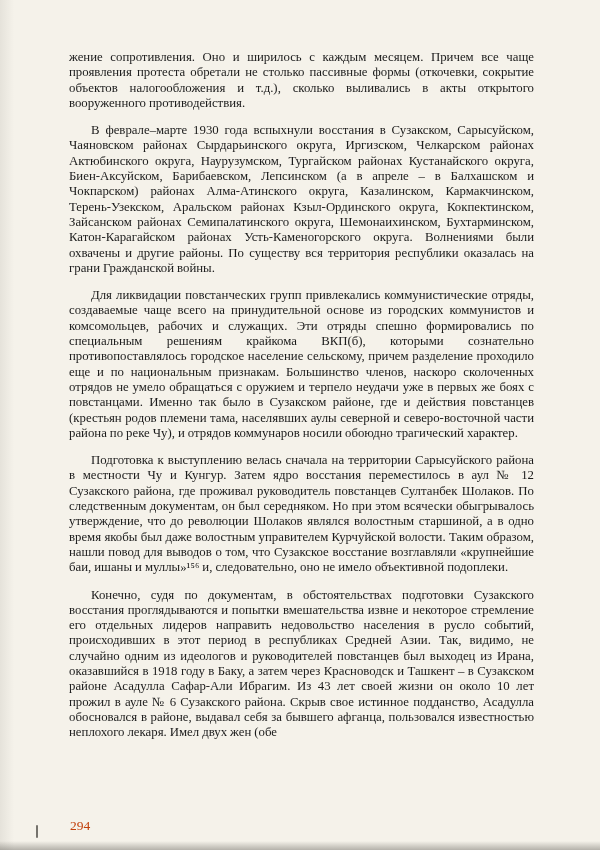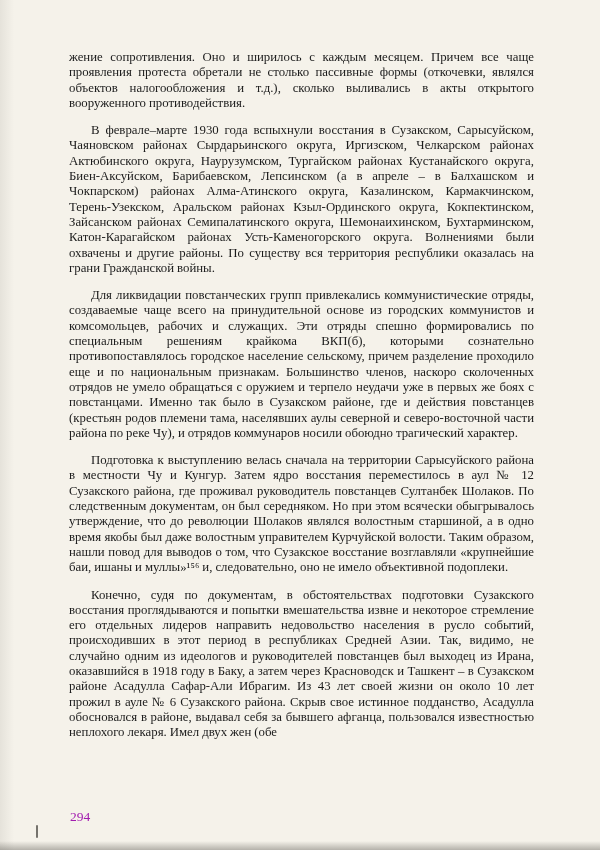--- a/index.html
+++ b/index.html
@@ -53,42 +53,42 @@
   .text-block p {
     margin: 0;
   }
   .text-block p.indent {
     text-indent: 22px;
     margin-top: 12px;
   }
   .page-number {
     position: absolute;
     left: 70px;
-    bottom: 25px;
+    bottom: 16px;
     font-size: 13.5px;
-    color: #a21caf;
+    color: #c2410c;
   }
   .scan-artifact {
     position: absolute;
     left: 36px;
     bottom: 12px;
     width: 2px;
     height: 13px;
     background: #4a4843;
     opacity: 0.75;
     border-radius: 1px;
   }
 </style>
 </head>
 <body>
 
 <div class="scan-page">
 
   <div class="text-block">
-    <p>жение сопротивления. Оно и ширилось с каждым месяцем. Причем все чаще проявления протеста обретали не столько пассивные формы (откочевки, являлся объектов налогообложения и т.д.), сколько выливались в акты открытого вооруженного противодействия.</p>
+    <p>жение сопротивления. Оно и ширилось с каждым месяцем. Причем все чаще проявления протеста обретали не столько пассивные формы (откочевки, сокрытие объектов налогообложения и т.д.), сколько выливались в акты открытого вооруженного противодействия.</p>
     <p class="indent">В феврале–марте 1930 года вспыхнули восстания в Сузакском, Сарысуйском, Чаяновском районах Сырдарьинского округа, Иргизском, Челкарском районах Актюбинского округа, Наурузумском, Тургайском районах Кустанайского округа, Биен-Аксуйском, Барибаевском, Лепсинском (а в апреле – в Балхашском и Чокпарском) районах Алма-Атинского округа, Казалинском, Кармакчинском, Терень-Узекском, Аральском районах Кзыл-Ординского округа, Кокпектинском, Зайсанском районах Семипалатинского округа, Шемонаихинском, Бухтарминском, Катон-Карагайском районах Усть-Каменогорского округа. Волнениями были охвачены и другие районы. По существу вся территория республики оказалась на грани Гражданской войны.</p>
     <p class="indent">Для ликвидации повстанческих групп привлекались коммунистические отряды, создаваемые чаще всего на принудительной основе из городских коммунистов и комсомольцев, рабочих и служащих. Эти отряды спешно формировались по специальным решениям крайкома ВКП(б), которыми сознательно противопоставлялось городское население сельскому, причем разделение проходило еще и по национальным признакам. Большинство членов, наскоро сколоченных отрядов не умело обращаться с оружием и терпело неудачи уже в первых же боях с повстанцами. Именно так было в Сузакском районе, где и действия повстанцев (крестьян родов племени тама, населявших аулы северной и северо-восточной части района по реке Чу), и отрядов коммунаров носили обоюдно трагический характер.</p>
     <p class="indent">Подготовка к выступлению велась сначала на территории Сарысуйского района в местности Чу и Кунгур. Затем ядро восстания переместилось в аул № 12 Сузакского района, где проживал руководитель повстанцев Султанбек Шолаков. По следственным документам, он был середняком. Но при этом всячески обыгрывалось утверждение, что до революции Шолаков являлся волостным старшиной, а в одно время якобы был даже волостным управителем Курчуйской волости. Таким образом, нашли повод для выводов о том, что Сузакское восстание возглавляли «крупнейшие баи, ишаны и муллы»¹⁵⁶ и, следовательно, оно не имело объективной подоплеки.</p>
     <p class="indent">Конечно, судя по документам, в обстоятельствах подготовки Сузакского восстания проглядываются и попытки вмешательства извне и некоторое стремление его отдельных лидеров направить недовольство населения в русло событий, происходивших в этот период в республиках Средней Азии. Так, видимо, не случайно одним из идеологов и руководителей повстанцев был выходец из Ирана, оказавшийся в 1918 году в Баку, а затем через Красноводск и Ташкент – в Сузакском районе Асадулла Сафар-Али Ибрагим. Из 43 лет своей жизни он около 10 лет прожил в ауле № 6 Сузакского района. Скрыв свое истинное подданство, Асадулла обосновался в районе, выдавал себя за бывшего афганца, пользовался известностью неплохого лекаря. Имел двух жен (обе</p>
   </div>
 
   <div class="page-number">294</div>
 
   <div class="scan-artifact"></div>
 

